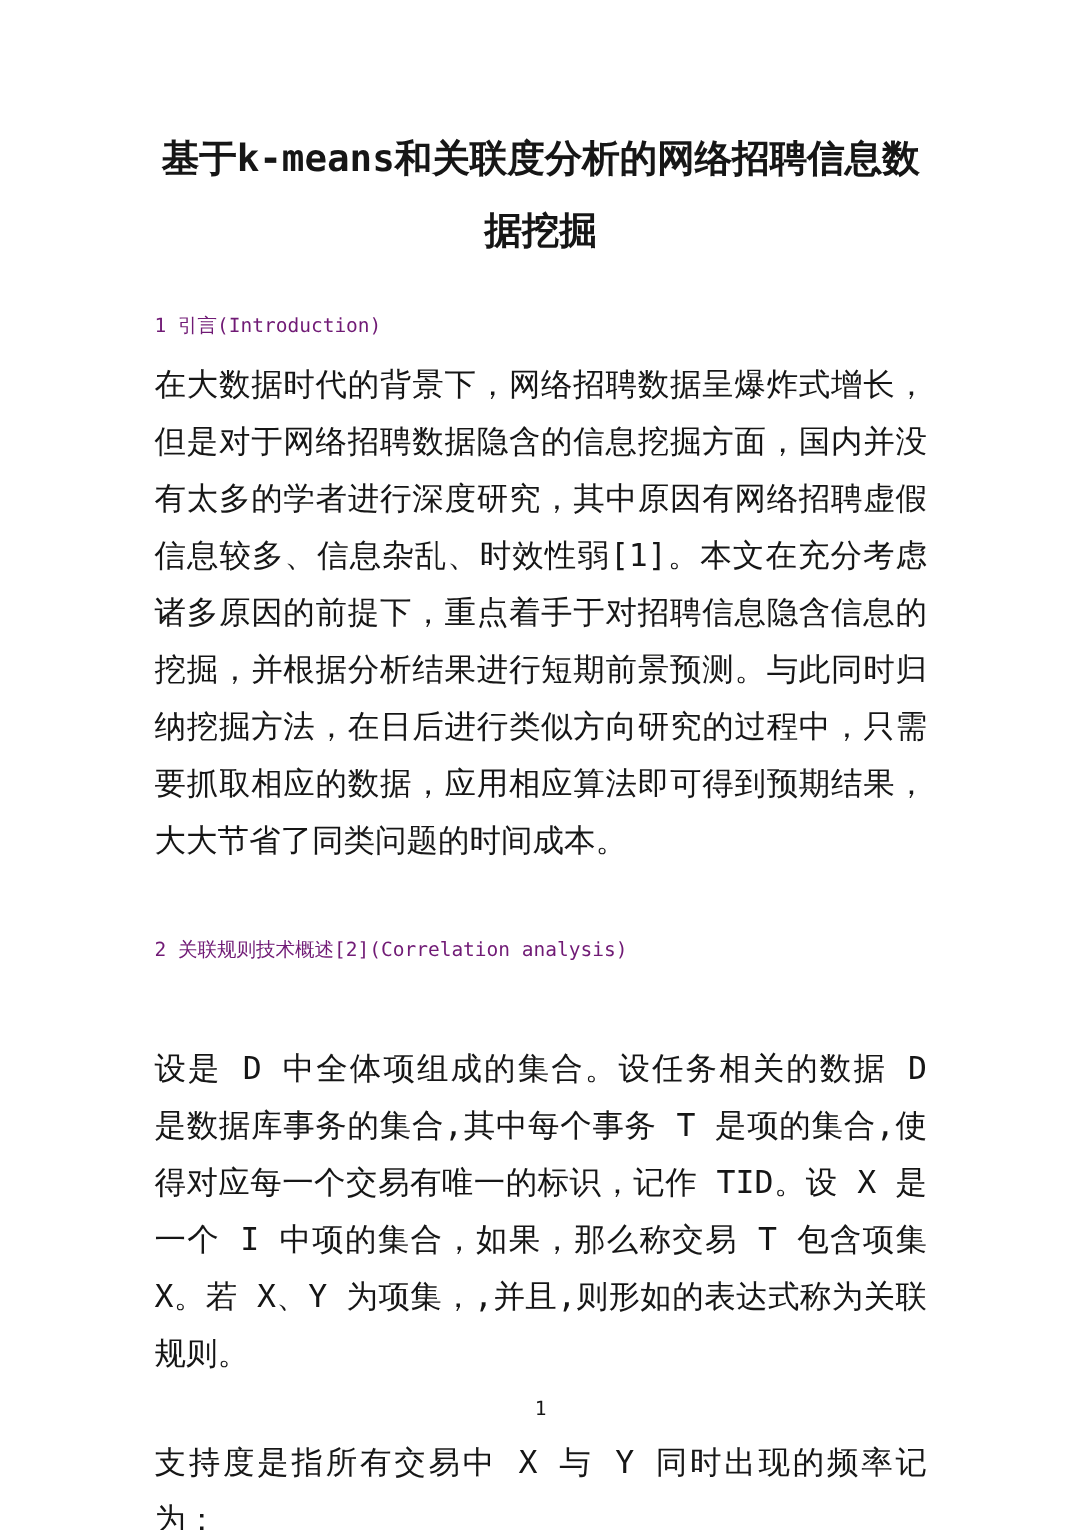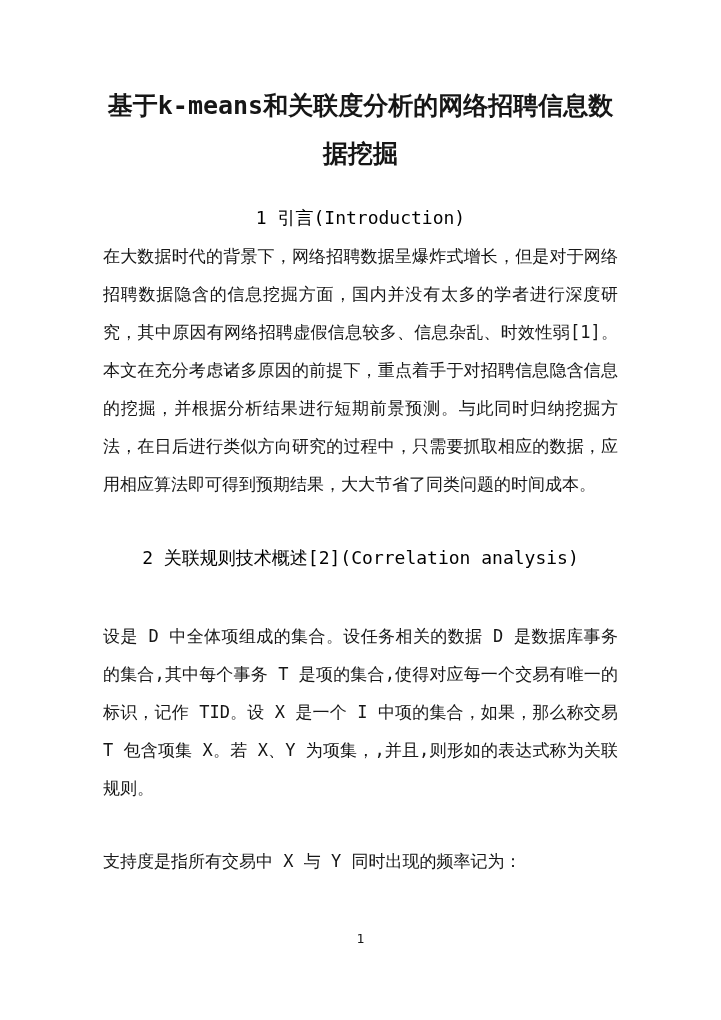--- a/index.html
+++ b/index.html
@@ -25,31 +25,31 @@
   .doc-title {
     margin: 82px 0 0 0;
     font-size: 25px;
     font-weight: bold;
     line-height: 48px;
     text-align: center;
     color: #161616;
   }
   .section-heading {
     margin: 0;
-    font-size: 18px;
+    font-size: 13px;
     font-weight: normal;
     line-height: 38px;
-    text-align: center;
-    color: #000000;
+    text-align: left;
+    color: #701a75;
   }
   .heading-1 { margin-top: 21px; }
   .heading-2 { margin-top: 36px; }
   .body-para {
     margin: 0;
-    font-size: 17px;
+    font-size: 21px;
     line-height: 38px;
     text-align: justify;
     color: #161616;
     word-break: break-all;
   }
   .para-2a { margin-top: 40px; }
   .para-2b { margin-top: 35px; }
   .footer {
     position: absolute;
     left: 0;

